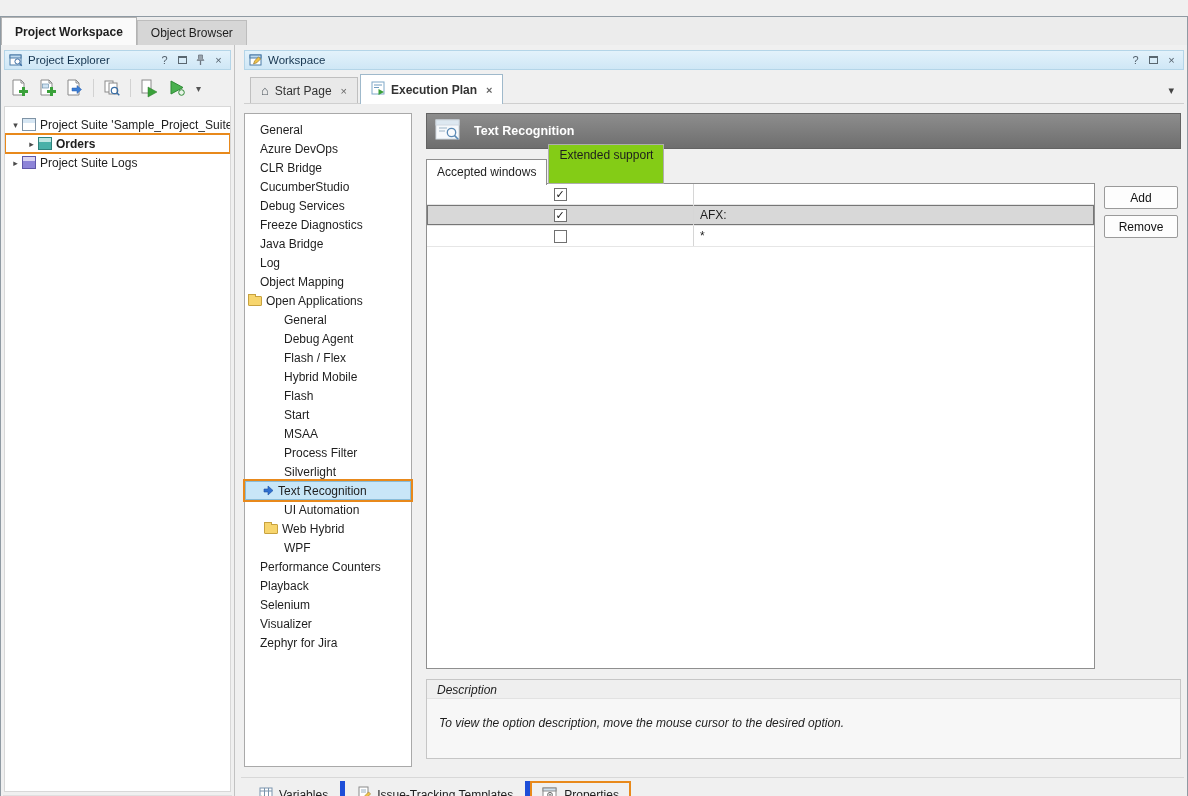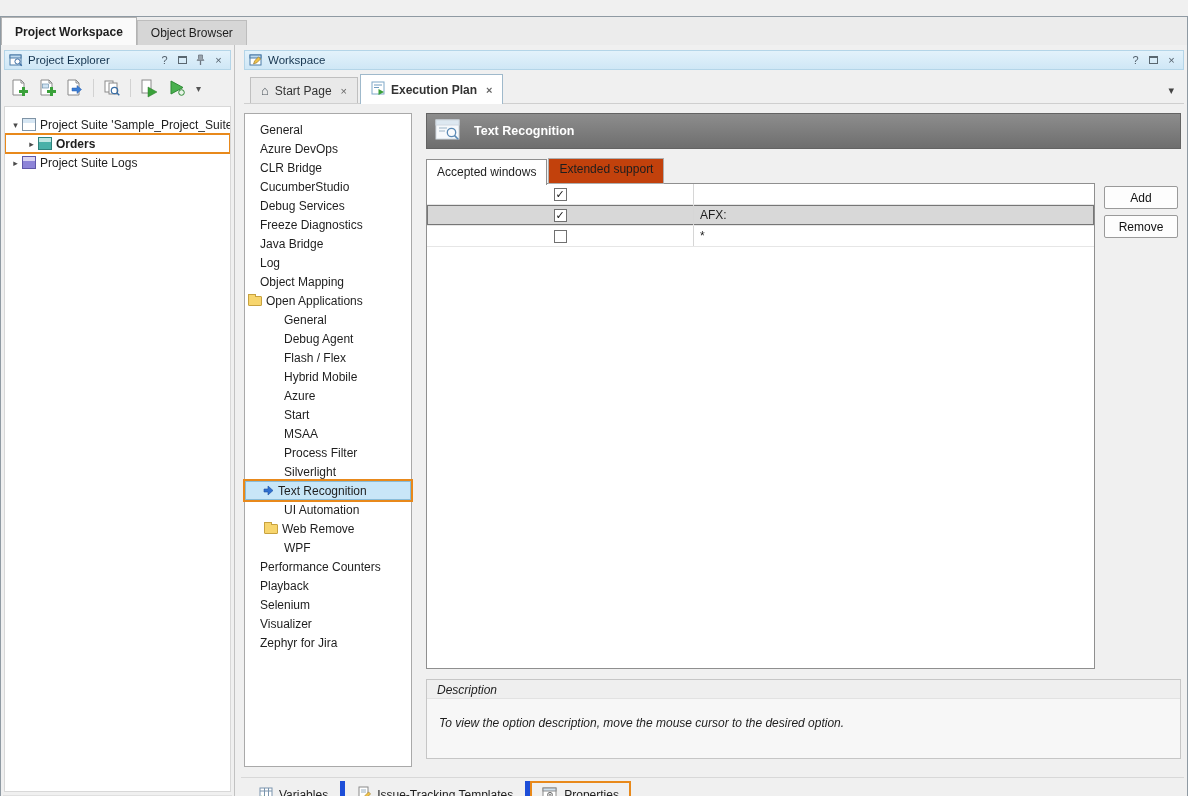--- a/index.html
+++ b/index.html
@@ -67,21 +67,21 @@
   .folder-icon::before { content:""; position:absolute; left:-1px; top:-3px; width:6px; height:2px; background:#f7d56d; border:1px solid #c8a23f; border-bottom:none; }
   .sel-arrow { width:15px; flex:none; display:flex; align-items:center; }
   .nav-item.selected { background:#c8e6f8; box-shadow:inset 0 0 0 1px #88bcd9; outline:2px solid #e8891b; outline-offset:0px; }
   .nav-label { font-size:12px; }
 
   
   .opt-header { position:absolute; left:425px; top:96px; width:755px; height:36px; background:linear-gradient(#8d8d8d,#6e6e6e); border:1px solid #636363; display:flex; align-items:center; gap:12px; padding-left:8px; }
   .opt-title { color:#ffffff; font-weight:bold; font-size:12.5px; }
 
   .opt-tabs { position:absolute; left:425px; top:141px; height:26px; display:flex; align-items:flex-end; z-index:3; }
-  .opt-tab { padding:0 10px; height:26px; line-height:21px; background:#c2410c; border:1px solid #aeaeae; margin-right:1px; font-size:12px; }
+  .opt-tab { padding:0 10px; height:40px; line-height:21px; background:#84cc16; border:1px solid #aeaeae; margin-right:1px; font-size:12px; }
   .opt-tab.active { background:#ffffff; height:26px; line-height:25px; border-color:#8f8f8f; border-bottom:none; margin-bottom:-1px; }
 
   .win-table { position:absolute; left:425px; top:166px; width:669px; height:486px; background:#ffffff; border:1px solid #8f8f8f; }
   .t-row { display:flex; height:21px; border-bottom:1px solid #e6e6e6; }
   .cb-cell { width:267px; flex:none; border-right:1px solid #d6d6d6; display:flex; align-items:center; justify-content:center; }
   .txt-cell { flex:1; line-height:20px; padding-left:6px; font-size:12px; white-space:nowrap; overflow:hidden; }
   .t-row.selected { background:#d8d8d8; box-shadow:inset 0 0 0 1px #767676; }
   .cb { width:13px; height:13px; background:#fff; border:1px solid #707070; font-size:11px; line-height:11px; text-align:center; color:#111; }
 
   .btn { position:absolute; left:1103px; width:74px; height:23px; background:#fdfdfd; border:1px solid #9a9a9a; border-radius:2px; font-size:12px; color:#111; cursor:default; }
@@ -291,21 +291,21 @@
       <div class="nav-item lvl1">
         <span class="nav-label">Debug Agent</span>
       </div>
       <div class="nav-item lvl1">
         <span class="nav-label">Flash / Flex</span>
       </div>
       <div class="nav-item lvl1">
         <span class="nav-label">Hybrid Mobile</span>
       </div>
       <div class="nav-item lvl1">
-        <span class="nav-label">Azure</span>
+        <span class="nav-label">Flash</span>
       </div>
       <div class="nav-item lvl1">
         <span class="nav-label">Start</span>
       </div>
       <div class="nav-item lvl1">
         <span class="nav-label">MSAA</span>
       </div>
       <div class="nav-item lvl1">
         <span class="nav-label">Process Filter</span>
       </div>
@@ -318,21 +318,21 @@
             <path d="M1 4h4V1l5 4.5L5 10V7H1z" fill="#2f6fd0" stroke="#1d4f9e" stroke-width="0.6"></path>
           </svg>
         </span>
         <span class="nav-label">Text Recognition</span>
       </div>
       <div class="nav-item lvl1">
         <span class="nav-label">UI Automation</span>
       </div>
       <div class="nav-item lvl1 folder">
         <span class="folder-icon"></span>
-        <span class="nav-label">Web Remove</span>
+        <span class="nav-label">Web Hybrid</span>
       </div>
       <div class="nav-item lvl1">
         <span class="nav-label">WPF</span>
       </div>
       <div class="nav-item lvl0">
         <span class="nav-label">Performance Counters</span>
       </div>
       <div class="nav-item lvl0">
         <span class="nav-label">Playback</span>
       </div>

